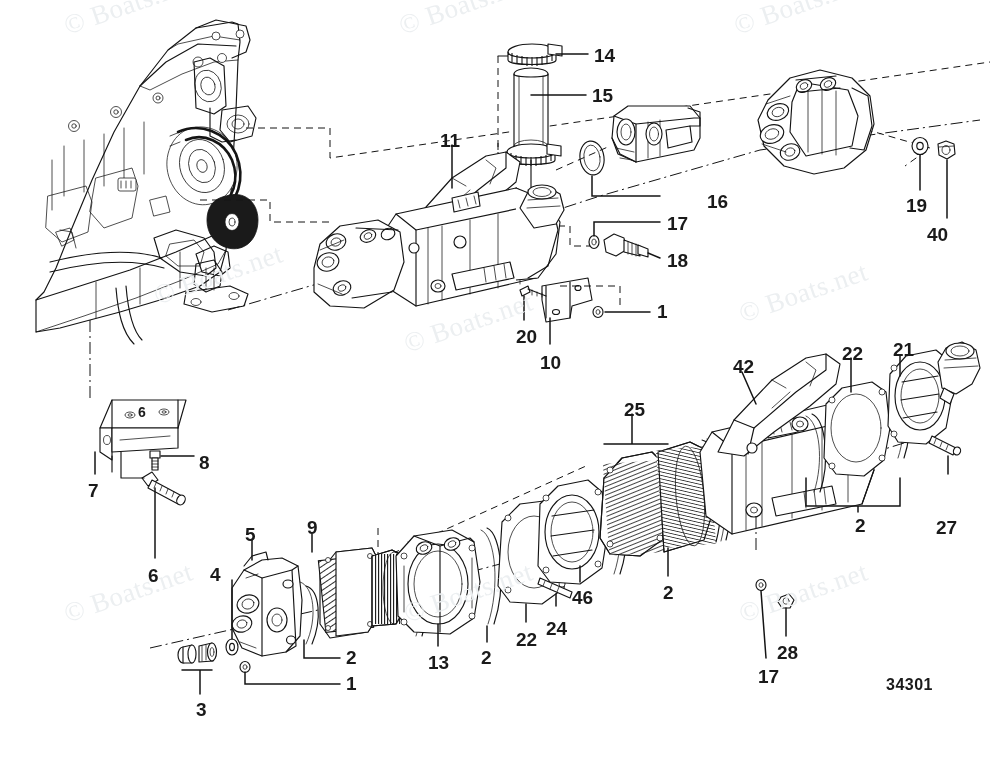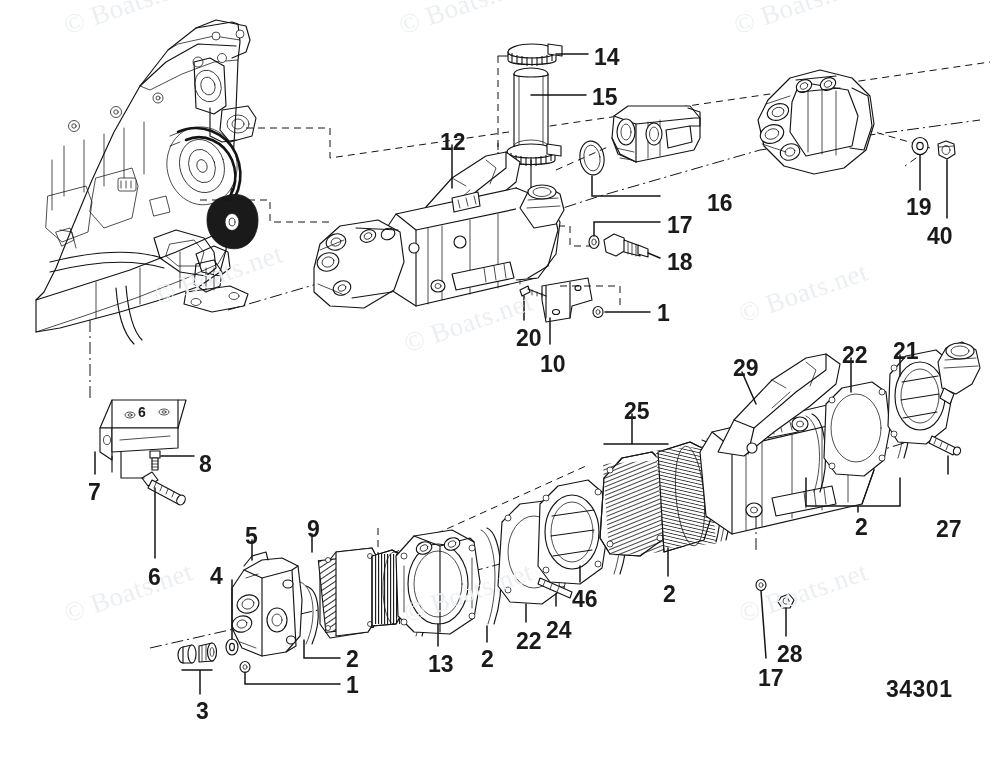--- a/index.html
+++ b/index.html
@@ -33,29 +33,29 @@
     transform-origin:left top;
     user-select:none;
     pointer-events:none;
     font-family:"Liberation Serif", serif;
   }
   
   .callout{
     position:absolute;
     color:#1a1a1a;
     font-weight:bold;
-    font-size:23px;
+    font-size:19px;
     line-height:1;
     white-space:nowrap;
     font-family:"Liberation Sans", sans-serif;
   }
   #diagram-number{
     position:absolute;
     font-weight:bold;
-    font-size:23px;
+    font-size:16px;
     color:#1a1a1a;
     letter-spacing:.5px;
   }
   
   svg{display:block;}
 </style>
 </head>
 <body>
 
 <div id="sheet">
@@ -663,41 +663,41 @@
     </div>
 
   <div id="callout-layer">
       <div class="callout" style="left: 594px; top: 46px;">14</div>
       <div class="callout" style="left: 592px; top: 86px;">15</div>
       <div class="callout" style="left: 667px; top: 192px; margin-left: 40px;">16</div>
       <div class="callout" style="left: 667px; top: 214px;">17</div>
       <div class="callout" style="left: 667px; top: 251px;">18</div>
       <div class="callout" style="left: 906px; top: 196px;">19</div>
       <div class="callout" style="left: 927px; top: 225px;">40</div>
-      <div class="callout" style="left: 440px; top: 131px;">12</div>
+      <div class="callout" style="left: 440px; top: 131px;">11</div>
       <div class="callout" style="left: 657px; top: 302px;">1</div>
       <div class="callout" style="left: 516px; top: 327px;">20</div>
       <div class="callout" style="left: 540px; top: 353px;">10</div>
       <div class="callout" style="left: 88px; top: 481px;">7</div>
       <div class="callout" style="left: 199px; top: 453px;">8</div>
       <div class="callout" style="left: 148px; top: 566px;">6</div>
       <div class="callout" style="left: 210px; top: 565px;">4</div>
       <div class="callout" style="left: 245px; top: 525px;">5</div>
       <div class="callout" style="left: 307px; top: 518px;">9</div>
       <div class="callout" style="left: 196px; top: 700px;">3</div>
       <div class="callout" style="left: 346px; top: 674px;">1</div>
       <div class="callout" style="left: 346px; top: 648px;">2</div>
       <div class="callout" style="left: 428px; top: 653px; text-align: center;">13</div>
       <div class="callout" style="left: 481px; top: 648px;">2</div>
       <div class="callout" style="left: 516px; top: 630px;">22</div>
       <div class="callout" style="left: 546px; top: 613px; margin-top: 6px;">24</div>
       <div class="callout" style="left: 572px; top: 588px;">46</div>
       <div class="callout" style="left: 624px; top: 400px;">25</div>
       <div class="callout" style="left: 663px; top: 583px;">2</div>
-      <div class="callout" style="left: 733px; top: 357px;">29</div>
+      <div class="callout" style="left: 733px; top: 357px;">42</div>
       <div class="callout" style="left: 842px; top: 344px;">22</div>
       <div class="callout" style="left: 893px; top: 340px;">21</div>
       <div class="callout" style="left: 936px; top: 481px; margin-top: 37px;">27</div>
       <div class="callout" style="left: 855px; top: 516px;">2</div>
       <div class="callout" style="left: 758px; top: 667px;">17</div>
       <div class="callout" style="left: 777px; top: 643px;">28</div>
     </div>
 
   <div id="diagram-number" style="left:886px; top:676px;">34301</div>
 

